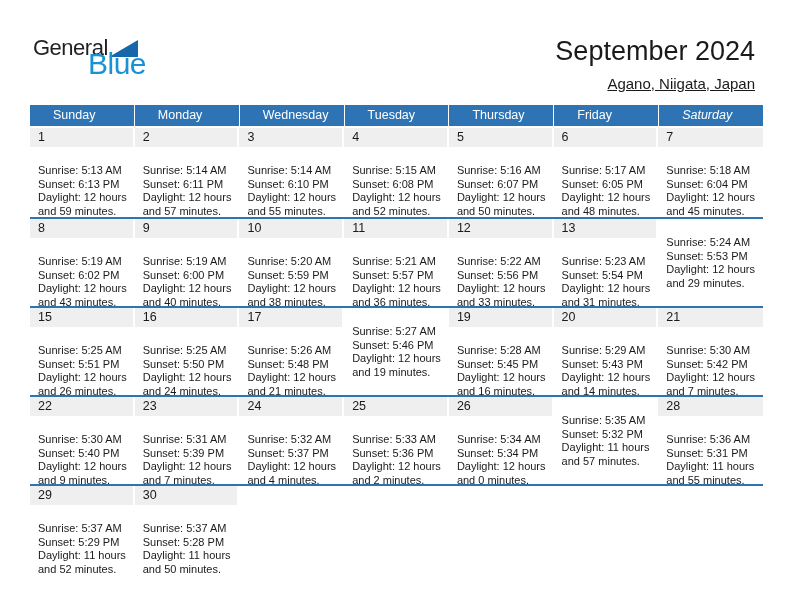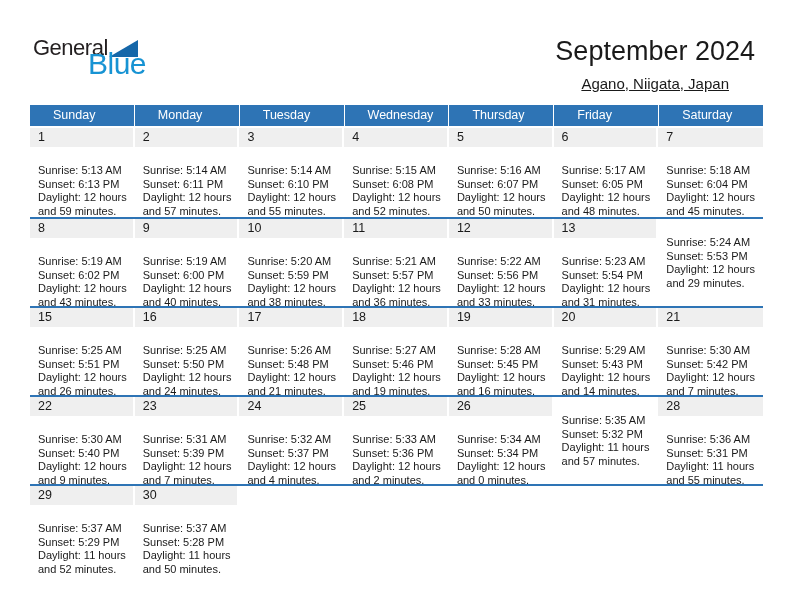--- a/index.html
+++ b/index.html
@@ -22,33 +22,33 @@
     width:0; height:0; margin-left:1px; margin-bottom:1px;
     border-left:29px solid transparent;
     border-bottom:17px solid #1567a9;
   }
   .logo-blue {
     font-size:30px; color:#1793d3; letter-spacing:-0.5px;
     margin-left:55px; margin-top:-4px; line-height:20px;
   }
 
   
-  .title-block { position:absolute; right:37px; top:36px; text-align:center; }
+  .title-block { position:absolute; right:37px; top:36px; text-align:right; }
   .title { font-size:27px; color:#1a1a1a; line-height:30px; }
   .subtitle { font-size:15px; color:#1a1a1a; margin-top:9px;text-decoration:underline; }
 
   
   .calendar { position:absolute; left:30px; top:105px; width:733px; }
   .weekday-row { display:flex; height:21px; margin-bottom:2px; }
   .weekday-cell {
     flex:1 1 0; background:#2e74b5; color:#ffffff;
     font-size:12.5px; line-height:21px; padding-left:23px;
     border-right:1px solid #ffffff; overflow:hidden; white-space:nowrap;
   }
-  .weekday-cell:last-child { border-right:none; }
+  .weekday-cell:last-child { border-right:none;font-style:italic; }
 
   .week { display:flex; height:89px; }
   .week + .week { border-top:2px solid #2e74b5; }
   .cell { flex:1 1 0; overflow:hidden; }
   .daynum {
     height:19px; line-height:19px; padding-left:8px; margin-right:2px;
     font-size:12.5px; color:#1a1a1a;
   }
   .cell.filled .daynum { background:#efefef; }
   .cell:last-child .daynum { margin-right:0; }
@@ -72,22 +72,22 @@
 
   <div class="title-block">
     <div class="title">September 2024</div>
     <div class="subtitle">Agano, Niigata, Japan</div>
   </div>
 
   <div class="calendar">
     <div class="weekday-row" id="weekday-row">
         <div class="weekday-cell">Sunday</div>
         <div class="weekday-cell">Monday</div>
+        <div class="weekday-cell">Wednesday</div>
         <div class="weekday-cell">Tuesday</div>
-        <div class="weekday-cell">Wednesday</div>
         <div class="weekday-cell">Thursday</div>
         <div class="weekday-cell">Friday</div>
         <div class="weekday-cell">Saturday</div>
       </div>
     <div id="weeks-container">
         <div class="week">
           <div class="cell filled">
             <div class="daynum">1</div>
             <div class="details">
               <div class="detail-line">Sunrise: 5:13 AM</div>
@@ -237,21 +237,20 @@
           <div class="cell filled">
             <div class="daynum">17</div>
             <div class="details">
               <div class="detail-line">Sunrise: 5:26 AM</div>
               <div class="detail-line">Sunset: 5:48 PM</div>
               <div class="detail-line">Daylight: 12 hours</div>
               <div class="detail-line">and 21 minutes.</div>
             </div>
           </div>
           <div class="cell filled">
-            <div class="daynum">18</div>
             <div class="details">
               <div class="detail-line">Sunrise: 5:27 AM</div>
               <div class="detail-line">Sunset: 5:46 PM</div>
               <div class="detail-line">Daylight: 12 hours</div>
               <div class="detail-line">and 19 minutes.</div>
             </div>
           </div>
           <div class="cell filled">
             <div class="daynum">19</div>
             <div class="details">

